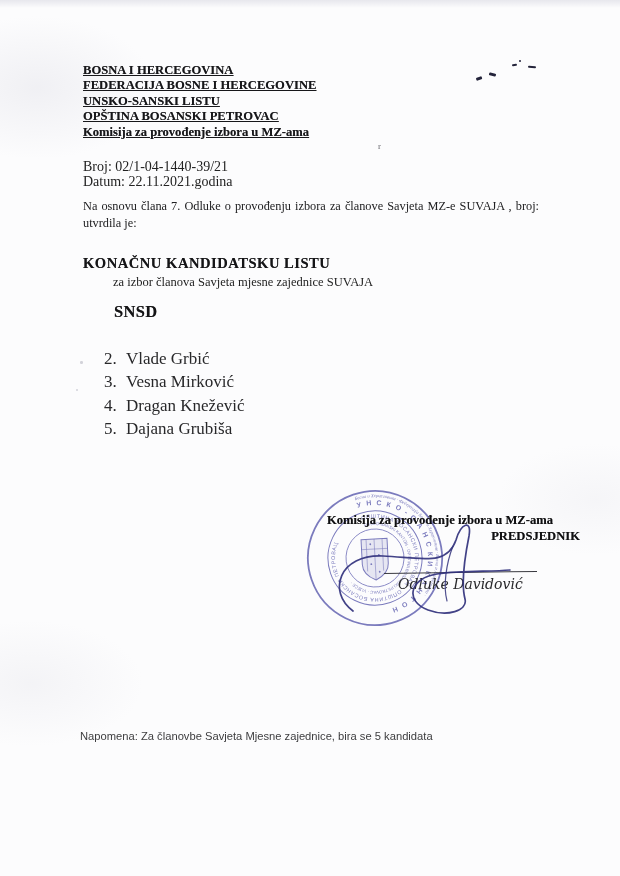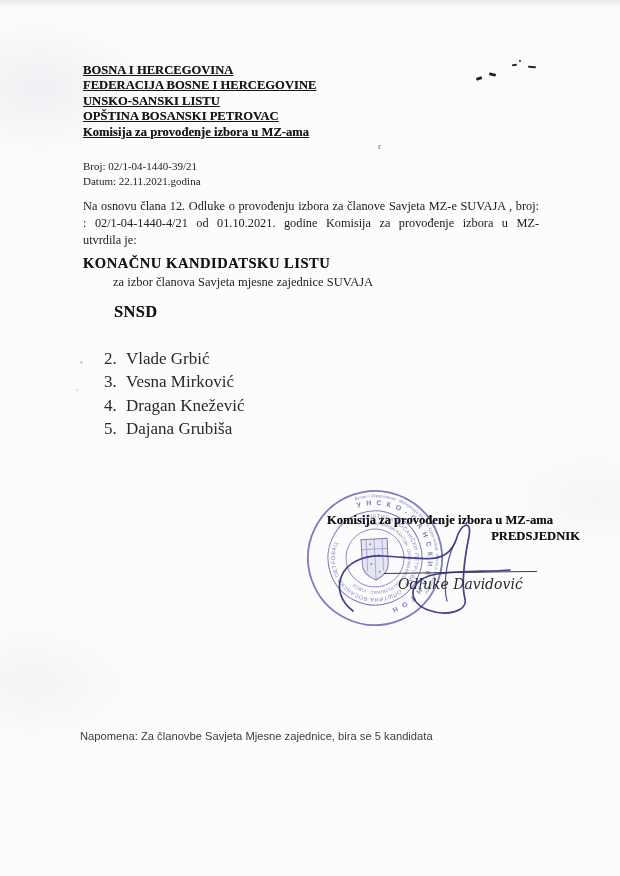--- a/index.html
+++ b/index.html
@@ -10,21 +10,21 @@
       radial-gradient(ellipse 160px 90px at 5% 78%, rgba(228,228,234,.35) 0%, rgba(255,255,255,0) 70%),
       radial-gradient(ellipse 140px 80px at 96% 57%, rgba(230,230,236,.30) 0%, rgba(255,255,255,0) 70%),
       #fcfcfd;
     font-family:"Liberation Serif", serif;color:#1d1d1f;
   }
   .scan-top{position:absolute;top:0;left:0;width:620px;height:8px;
     background:linear-gradient(180deg,#e7e7ed 0%, rgba(252,252,253,0) 100%);}
   .abs{position:absolute;}
   .hdr{left:83px;top:63px;font-weight:bold;font-size:12.6px;line-height:15.4px;color:#17171a;
     text-shadow:0 0 .4px rgba(0,0,0,.5);text-decoration:underline;}
-  .ref{left:83px;top:159px;font-size:11px;line-height:15px;color:#222;}
+  .ref{left:83px;top:159px;font-size:14px;line-height:15px;color:#222;}
   .intro{left:83px;top:198px;width:456px;font-size:12.3px;line-height:16.8px;color:#202022;}
   .just{text-align:justify;text-align-last:justify;}
   .title{left:83px;top:255px;width:474px;text-align:left;font-weight:bold;font-size:14.6px;
     letter-spacing:.5px;color:#151517;text-shadow:0 0 .4px rgba(0,0,0,.5);}
   .subtitle{left:113px;top:275px;font-size:12.5px;color:#222;text-align:right;}
   .party{left:82px;top:302px;font-weight:bold;font-size:16.5px;letter-spacing:.3px;color:#141416;
     text-shadow:0 0 .4px rgba(0,0,0,.5);margin-left:32px;}
   ol.cands{left:104px;top:347px;margin:0;padding:0;list-style:none;font-size:17px;line-height:23.4px;color:#28282a;}
   ol.cands .num{display:inline-block;min-width:22px;}
   .committee{left:300px;top:513px;width:280px;text-align:center;font-weight:bold;font-size:12.6px;
@@ -63,22 +63,21 @@
   <div class="abs stray-r">r</div>
   <div class="dot" style="left:80px;top:361px;width:2.5px;height:2.5px;"></div>
   <div class="dot" style="left:76px;top:389px;width:2px;height:2px;"></div>
 
   <div class="abs ref">
     <div>Broj: 02/1-04-1440-39/21</div>
     <div>Datum: 22.11.2021.godina</div>
   </div>
 
   <div class="abs intro">
-    <div class="just">Na osnovu člana 12. Odluke o provođenju izbora za članove Savjeta MZ-e SUVAJA , broj:</div>
-    <div class="just">: 02/1-04-1440-4/21 od 01.10.2021. godine Komisija za provođenje izbora u MZ-</div>
+    <div class="just">Na osnovu člana 7. Odluke o provođenju izbora za članove Savjeta MZ-e SUVAJA , broj:</div>
     <div>utvrdila je:</div>
   </div>
 
   <div class="abs title">KONAČNU KANDIDATSKU LISTU</div>
   <div class="abs subtitle">za izbor članova Savjeta mjesne zajednice SUVAJA</div>
 
   <div class="abs party">SNSD</div>
 
   <ol class="abs cands">
       <li>

